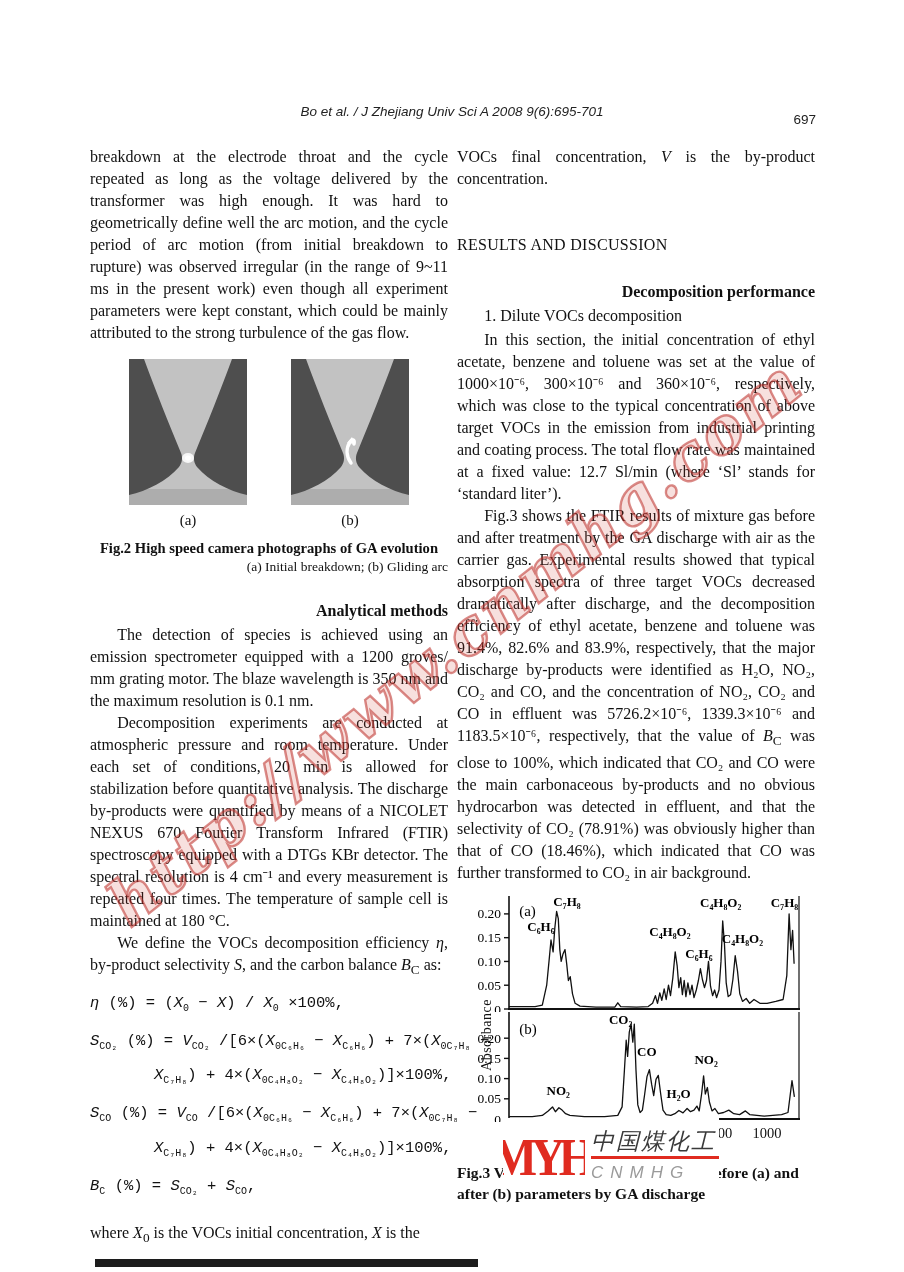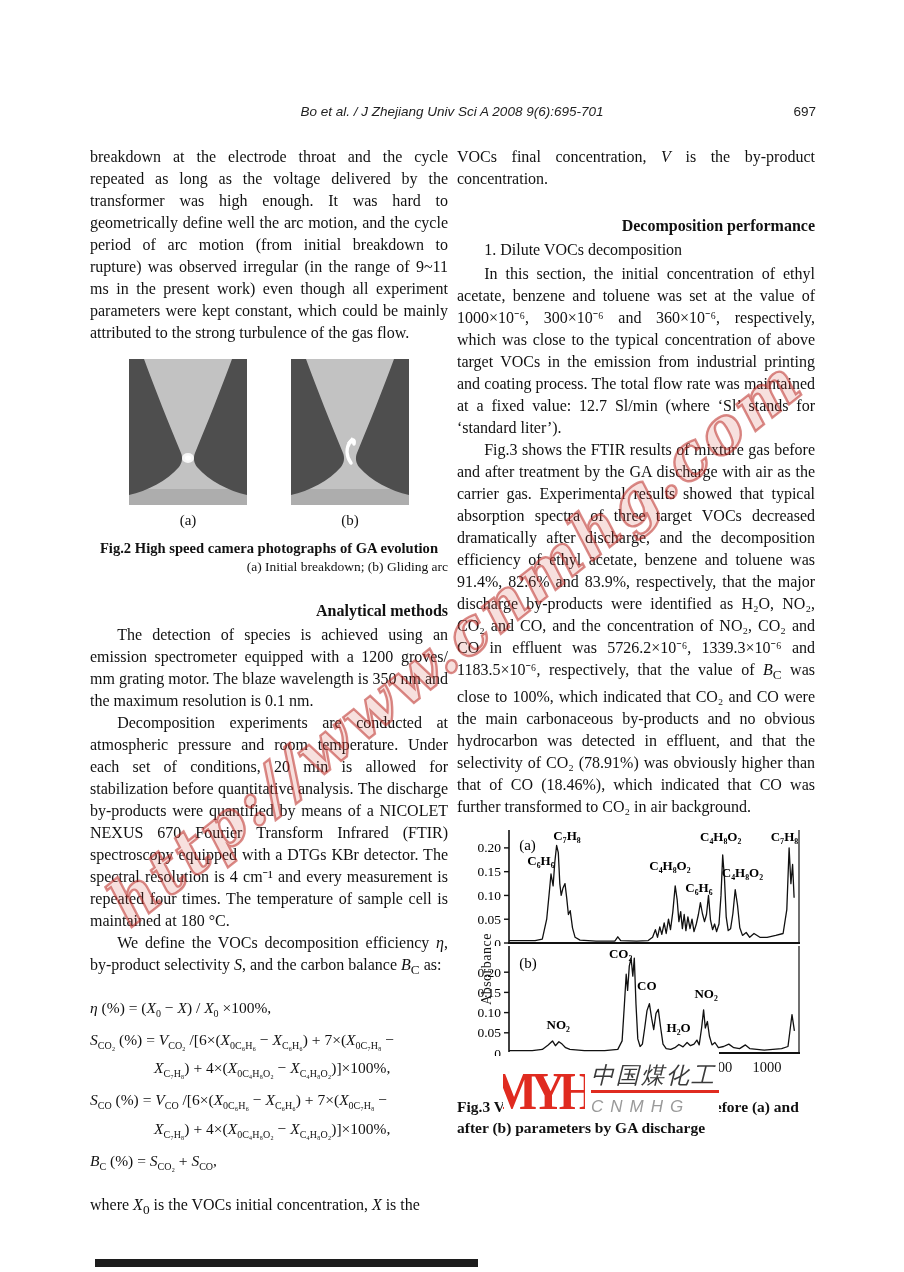--- a/index.html
+++ b/index.html
@@ -4,21 +4,21 @@
 <style>
   html,body{margin:0;padding:0;}
   body{width:904px;height:1272px;background:#ffffff;position:relative;
        font-family:"Liberation Serif",serif;color:#111;overflow:hidden;}
   .page{position:absolute;inset:0;}
 
   
   .header{position:absolute;top:104px;left:0;width:100%;height:20px;
           font-family:"Liberation Sans",sans-serif;font-size:13.5px;}
   .citation{position:absolute;left:0;right:0;text-align:center;font-style:italic;color:#222;}
-  .pagenum{position:absolute;right:88px;top:0;font-style:normal;color:#222;text-align:center;}
+  .pagenum{position:absolute;right:88px;top:8px;font-style:normal;color:#222;text-align:center;}
 
   
   .col{position:absolute;top:146px;width:358px;font-size:16px;line-height:22px;
        text-align:justify;}
   .col.left{left:90px;}
   .col.right{left:457px;}
   p{margin:0;text-indent:1.7em;}
   p.noindent{text-indent:0;}
 
   
@@ -31,21 +31,21 @@
   .fig2-sub{text-align:right;font-size:13.5px;margin-top:2px;line-height:16px;}
 
   h2.results{font-weight:normal;font-size:16px;margin:44px 0 0 0;letter-spacing:0.3px;text-align:left;}
   h3.subhead{font-size:16px;margin:25px 0 0 0;text-align:right;}
   .item{margin-top:2px;}
   .mt2{margin-top:2px;}
   .mt16{margin-top:16px;}
   .mt22{margin-top:22px;}
 
   
-  .eqs{margin-top:16px;font-size:15.5px;line-height:22px;text-align:left;}
+  .eqs{margin-top:8px;font-size:15.5px;line-height:29px;text-align:left;font-family:Liberation Mono, monospace;}
   .eq{white-space:nowrap;}
   .eq.cont{padding-left:64px;}
   .eqs sub{font-size:10px;}
   .eqs .sp{margin-top:4px;}
 
   
   .fig3{position:relative;margin-top:12px;text-align:left;}
   .absorbance-label{position:absolute;left:-6px;top:128px;transform:rotate(-90deg);
         transform-origin:center;font-size:14px;letter-spacing:0.5px;}
   .fig3 svg{display:block;}
@@ -125,20 +125,21 @@
       <div class="eq sp"><i>S</i><sub>CO</sub> (%) = <i>V</i><sub>CO</sub> /[6×(<i>X</i><sub>0C₆H₆</sub> − <i>X</i><sub>C₆H₆</sub>) + 7×(<i>X</i><sub>0C₇H₈</sub> −</div>
       <div class="eq cont"><i>X</i><sub>C₇H₈</sub>) + 4×(<i>X</i><sub>0C₄H₈O₂</sub> − <i>X</i><sub>C₄H₈O₂</sub>)]×100%,</div>
       <div class="eq sp"><i>B</i><sub>C</sub> (%) = <i>S</i><sub>CO₂</sub> + <i>S</i><sub>CO</sub>,</div>
     </div>
 
     <p class="noindent mt16">where <i>X</i><sub>0</sub> is the VOCs initial concentration, <i>X</i> is the</p>
   </div>
 
   <div class="col right">
     <p class="noindent">VOCs final concentration, <i>V</i> is the by-product concentration.</p>
+    <h2 class="results">RESULTS AND DISCUSSION</h2>
     <h3 class="subhead">Decomposition performance</h3>
     <p class="item">1. Dilute VOCs decomposition</p>
     <p class="mt2">In this section, the initial concentration of ethyl acetate, benzene and toluene was set at the value of 1000×10⁻⁶, 300×10⁻⁶ and 360×10⁻⁶, respectively, which was close to the typical concentration of above target VOCs in the emission from industrial printing and coating process. The total flow rate was maintained at a fixed value: 12.7 Sl/min (where ‘Sl’ stands for ‘standard liter’).</p>
     <p>Fig.3 shows the FTIR results of mixture gas before and after treatment by the GA discharge with air as the carrier gas. Experimental results showed that typical absorption spectra of three target VOCs decreased dramatically after discharge, and the decomposition efficiency of ethyl acetate, benzene and toluene was 91.4%, 82.6% and 83.9%, respectively, that the major discharge by-products were identified as H₂O, NO₂, CO₂ and CO, and the concentration of NO₂, CO₂ and CO in effluent was 5726.2×10⁻⁶, 1339.3×10⁻⁶ and 1183.5×10⁻⁶, respectively, that the value of <i>B</i><sub>C</sub> was close to 100%, which indicated that CO₂ and CO were the main carbonaceous by-products and no obvious hydrocarbon was detected in effluent, and that the selectivity of CO₂ (78.91%) was obviously higher than that of CO (18.46%), which indicated that CO was further transformed to CO₂ in air background.</p>
 
     <div class="fig3">
       <div class="absorbance-label">Absorbance</div>
       <svg width="356" height="116">
           <line x1="52" y1="0" x2="52" y2="113" stroke="#111" stroke-width="1.6"></line>
           <line x1="342" y1="0" x2="342" y2="113" stroke="#111" stroke-width="1.2"></line>

